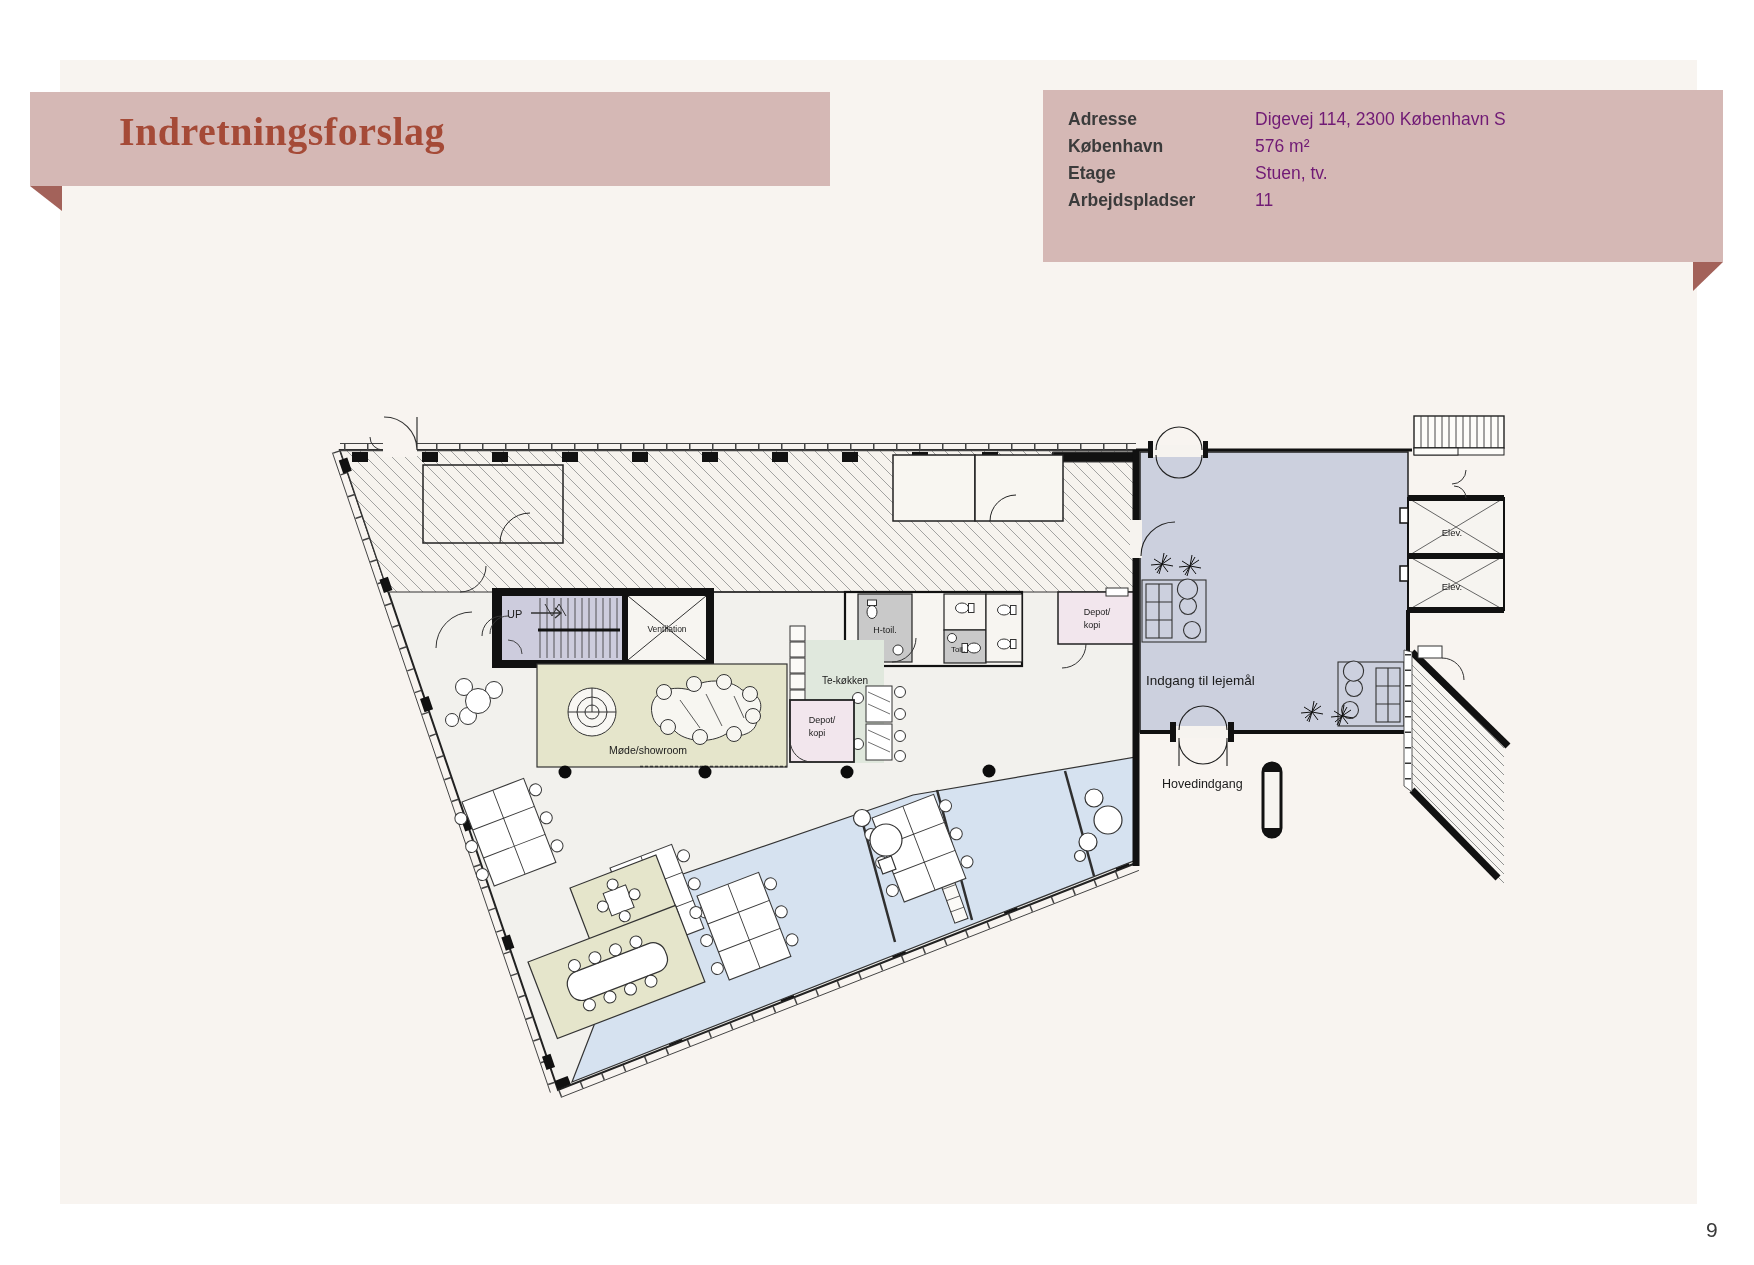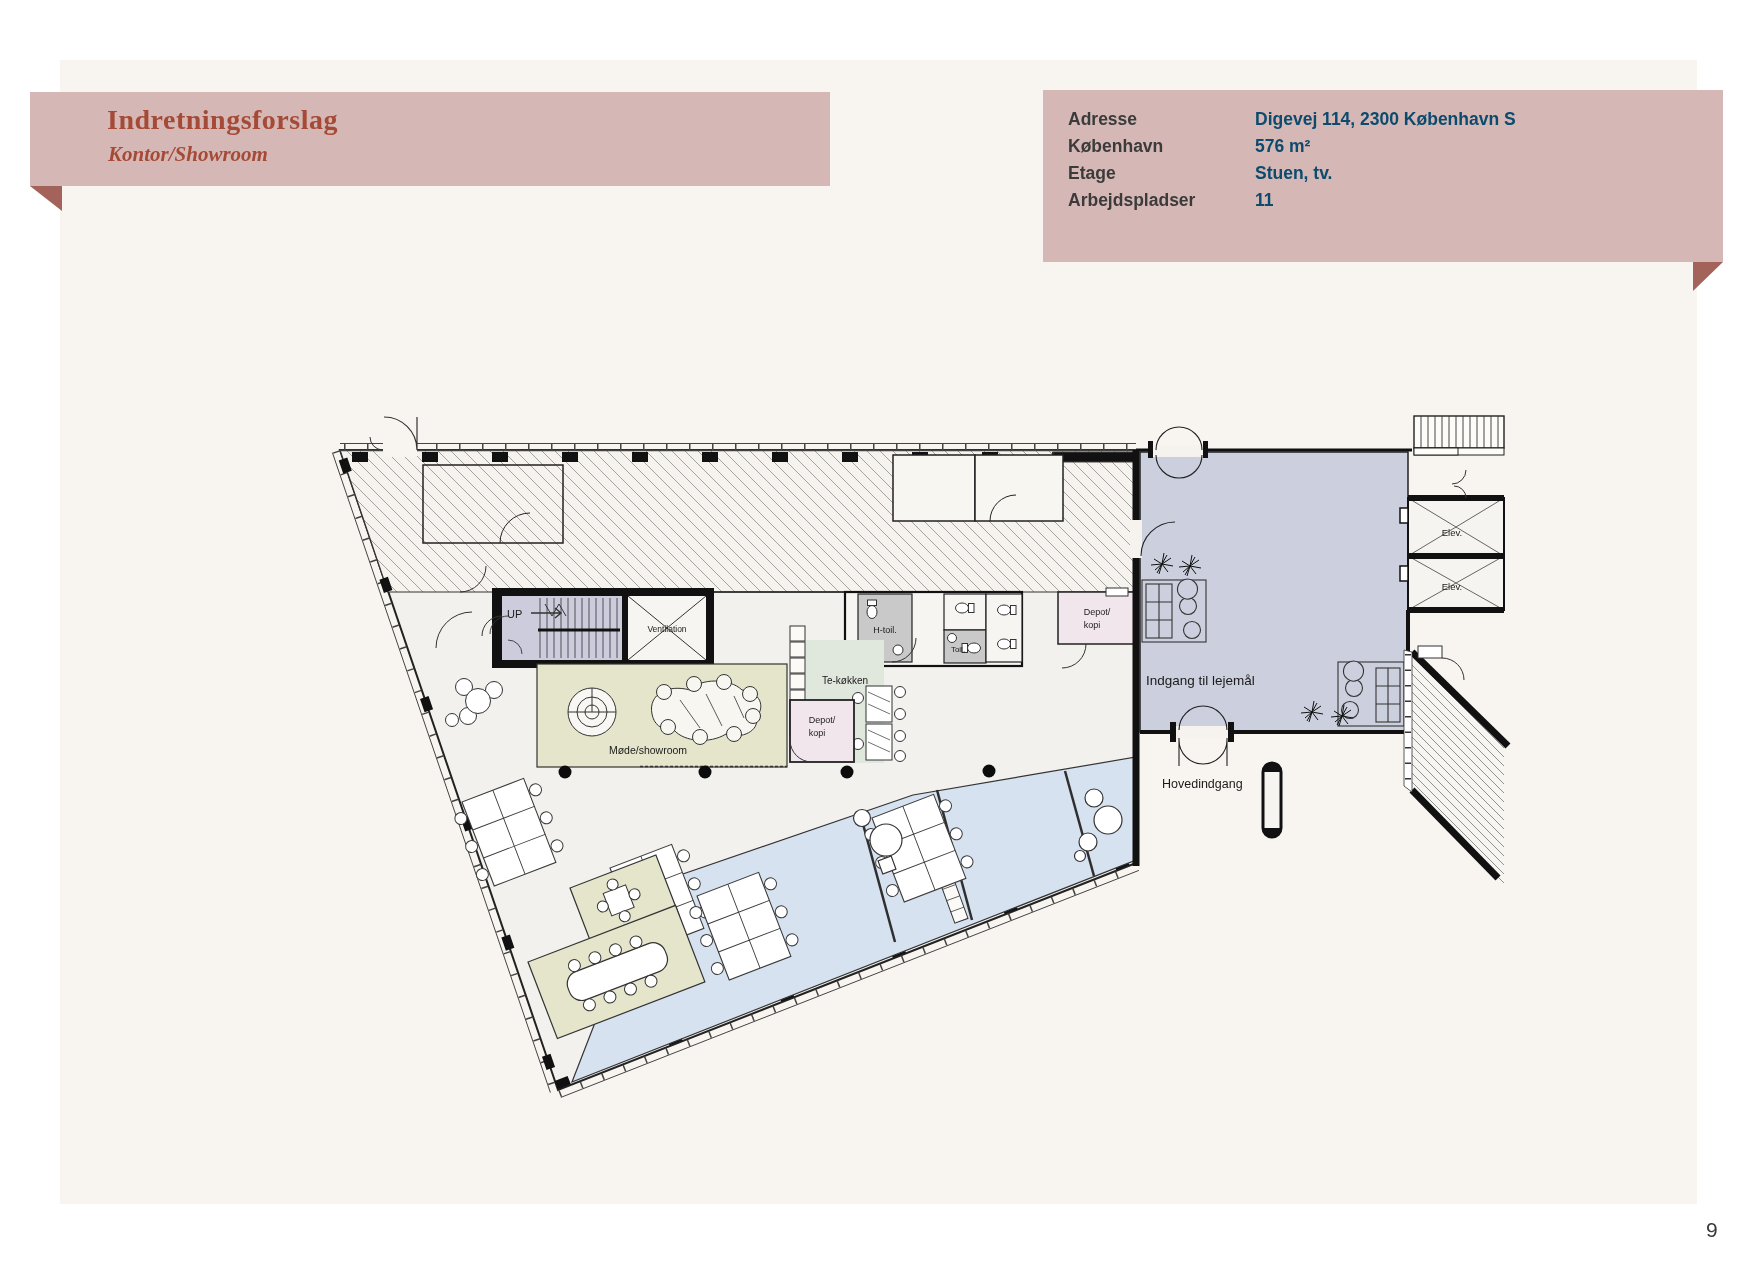--- a/index.html
+++ b/index.html
@@ -1,32 +1,32 @@
 <!DOCTYPE html>
 <html><head>
 <meta charset="utf-8">
 <style>
   html,body{margin:0;padding:0;width:1754px;height:1265px;background:#ffffff;overflow:hidden;
     font-family:"Liberation Sans",sans-serif;}
   .content-area{position:absolute;left:60px;top:60px;width:1637px;height:1144px;background:#f8f4f0;}
   
   .banner{position:absolute;left:30px;top:92px;width:800px;height:94px;background:#d5b8b5;}
-  .banner h1{margin:0;padding:6px 0 0 77px;font-family:"Liberation Serif",serif;font-weight:bold;
-    font-size:28px;letter-spacing:0.5px;color:#a54a37;line-height:44px;}
+  .banner h1{margin:12px;padding:6px 0 0 77px;font-family:"Liberation Serif",serif;font-weight:bold;
+    font-size:40px;letter-spacing:0.5px;color:#a54a37;line-height:44px;}
   .banner .subtitle{margin:0;padding-left:78px;font-family:"Liberation Serif",serif;font-style:italic;
     font-weight:bold;font-size:21px;color:#a54a37;line-height:24px;}
   .fold-left{position:absolute;left:30px;top:186px;width:32px;height:25px;background:#a3625a;
     clip-path:polygon(0 0,100% 0,100% 100%);}
   
   .info-panel{position:absolute;left:1043px;top:90px;width:680px;height:172px;background:#d5b8b5;
     padding:0;box-sizing:border-box;}
   .info-rows{position:absolute;left:25px;top:16px;}
   .info-row{display:flex;line-height:27px;font-size:17.5px;}
   .info-row .lbl{width:187px;font-weight:bold;color:#3b3b3b;}
-  .info-row .val{color:#0c4a6e;font-weight:bold;}
+  .info-row .val{color:#701a75;}
   .fold-right{position:absolute;left:1693px;top:262px;width:30px;height:29px;background:#a3625a;
     clip-path:polygon(0 0,100% 0,0 100%);}
   .page-number{position:absolute;left:1706px;top:1218px;width:40px;font-size:21px;color:#3a3a3a;
     font-family:"Liberation Sans",sans-serif;font-weight:300;}
   svg{position:absolute;left:0;top:0;}
   svg text{font-family:"Liberation Sans",sans-serif;fill:#1a1a1a;}
 </style>
 </head>
 <body>
 
@@ -373,21 +373,20 @@
     <line x1="1412" y1="790" x2="1498" y2="878" stroke="#111" stroke-width="7"></line>
     <polygon points="1404,650 1412,652 1412,792 1404,786" fill="#ffffff" stroke="#333" stroke-width="0.8"></polygon>
     <line x1="1408" y1="654" x2="1408" y2="788" stroke="#333" stroke-width="6" stroke-dasharray="1.5 14"></line>
     <rect x="1418" y="646" width="24" height="12" fill="#fff" stroke="#333" stroke-width="1"></rect>
     <path d="M1442,658 a22,22 0 0 1 22,22" fill="none" stroke="#333" stroke-width="1"></path>
   </g>
 </svg>
 
 <div class="banner">
   <h1>Indretningsforslag</h1>
-  <p class="subtitle">Kontor/Showroom</p>
 </div>
 <div class="fold-left"></div>
 
 <div class="info-panel">
   <div class="info-rows">
     <div class="info-row">
       <span class="lbl">Adresse</span>
       <span class="val">Digevej 114, 2300 København S</span>
     </div>
     <div class="info-row">

